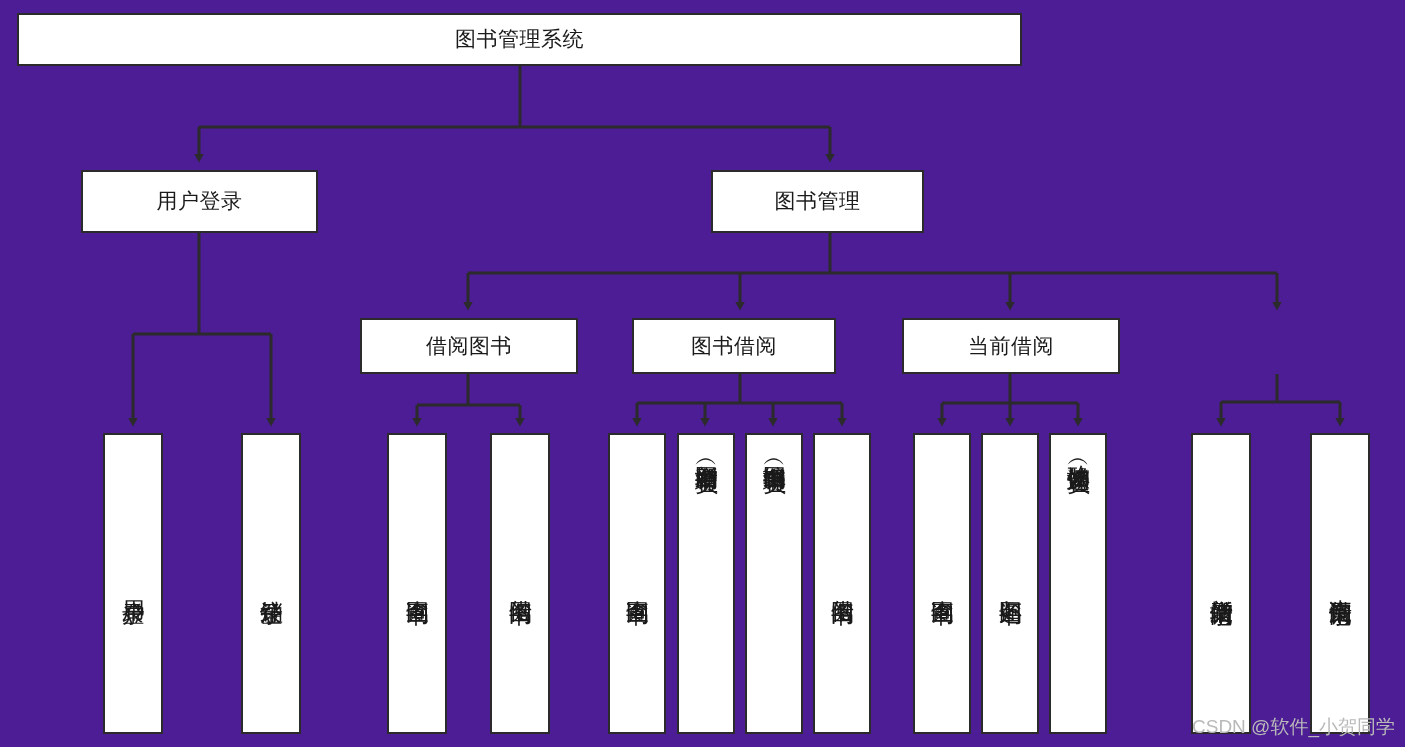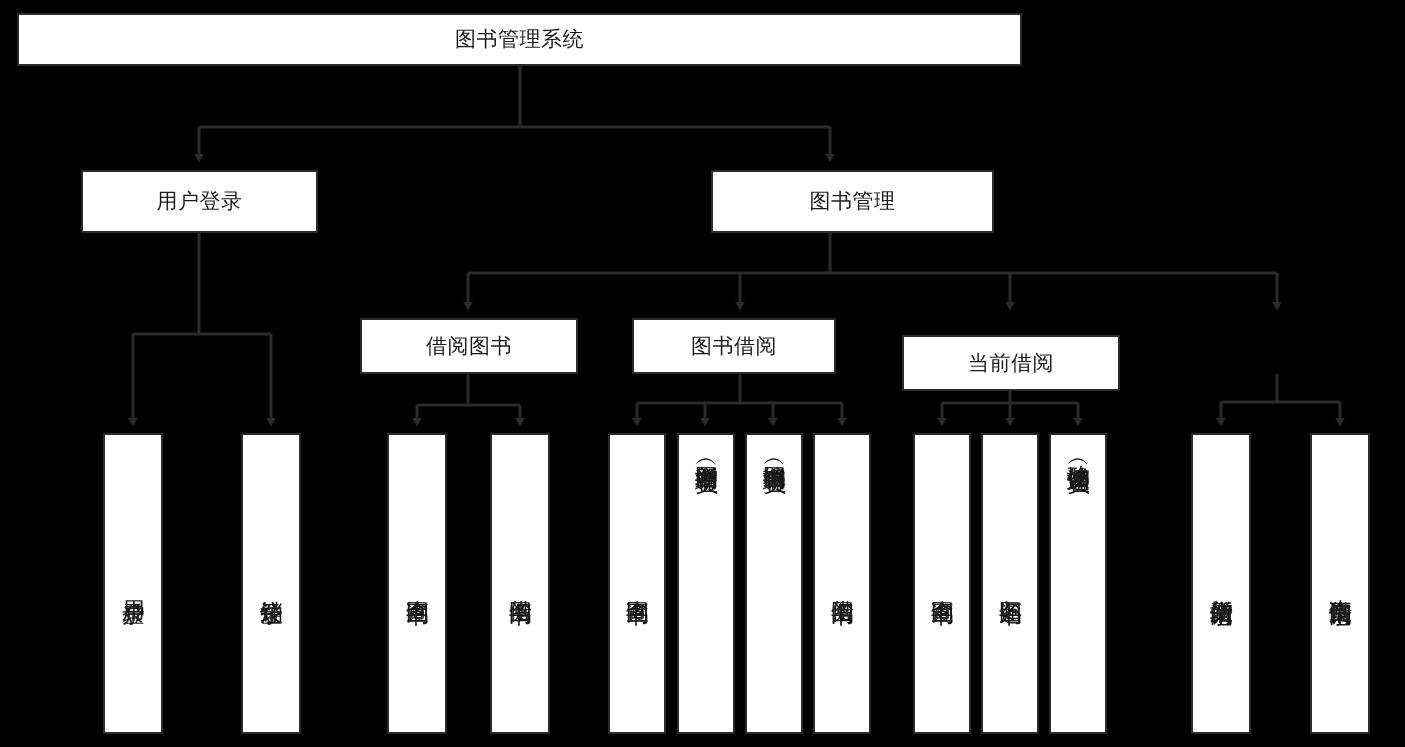--- a/index.html
+++ b/index.html
@@ -8,21 +8,21 @@
     padding: 0;
     background: #ffffff;
   }
   body {
     font-family: "Liberation Sans", "DejaVu Sans", sans-serif;
   }
   #canvas {
     position: relative;
     width: 1405px;
     height: 747px;
-    background: #000000;
+    background: #4c1d95;
     overflow: hidden;
   }
   #wires {
     position: absolute;
     left: 0;
     top: 0;
     width: 1405px;
     height: 747px;
     pointer-events: none;
   }
@@ -141,33 +141,33 @@
   </svg>
 
   <div class="node root h" style="left:17px; top:13px; width:1005px; height:53px;">
     <span class="label">图书管理系统</span>
   </div>
 
   <div class="node h" style="left:81px; top:170px; width:237px; height:63px;">
     <span class="label">用户登录</span>
   </div>
 
-  <div class="node h" style="left:711px; top:170px; width:283px; height:63px;">
+  <div class="node h" style="left:711px; top:170px; width:213px; height:63px;">
     <span class="label">图书管理</span>
   </div>
 
   <div class="node h" style="left:360px; top:318px; width:218px; height:56px;">
     <span class="label">借阅图书</span>
   </div>
 
   <div class="node h" style="left:632px; top:318px; width:204px; height:56px;justify-content:center;">
     <span class="label">图书借阅</span>
   </div>
 
-  <div class="node h" style="left:902px; top:318px; width:218px; height:56px;margin-top:17px;">
+  <div class="node h" style="left:902px; top:318px; width:218px; height:56px;">
     <span class="label">当前借阅</span>
   </div>
 
 
   <div class="node v mid" style="left:103px; top:433px; width:60px; height:301px;">
     <span class="label">用户登录</span>
   </div>
 
   <div class="node v mid" style="left:241px; top:433px; width:60px; height:301px;">
     <span class="label">注销登录</span>
@@ -210,14 +210,15 @@
   </div>
 
   <div class="node v mid" style="left:1191px; top:433px; width:60px; height:301px;">
     <span class="label">新增借阅记录</span>
   </div>
 
   <div class="node v mid" style="left:1310px; top:433px; width:60px; height:301px;">
     <span class="label">查询借阅记录</span>
   </div>
 
+  <div class="watermark">CSDN @软件_小贺同学</div>
 
 </div>
 
 </body></html>

